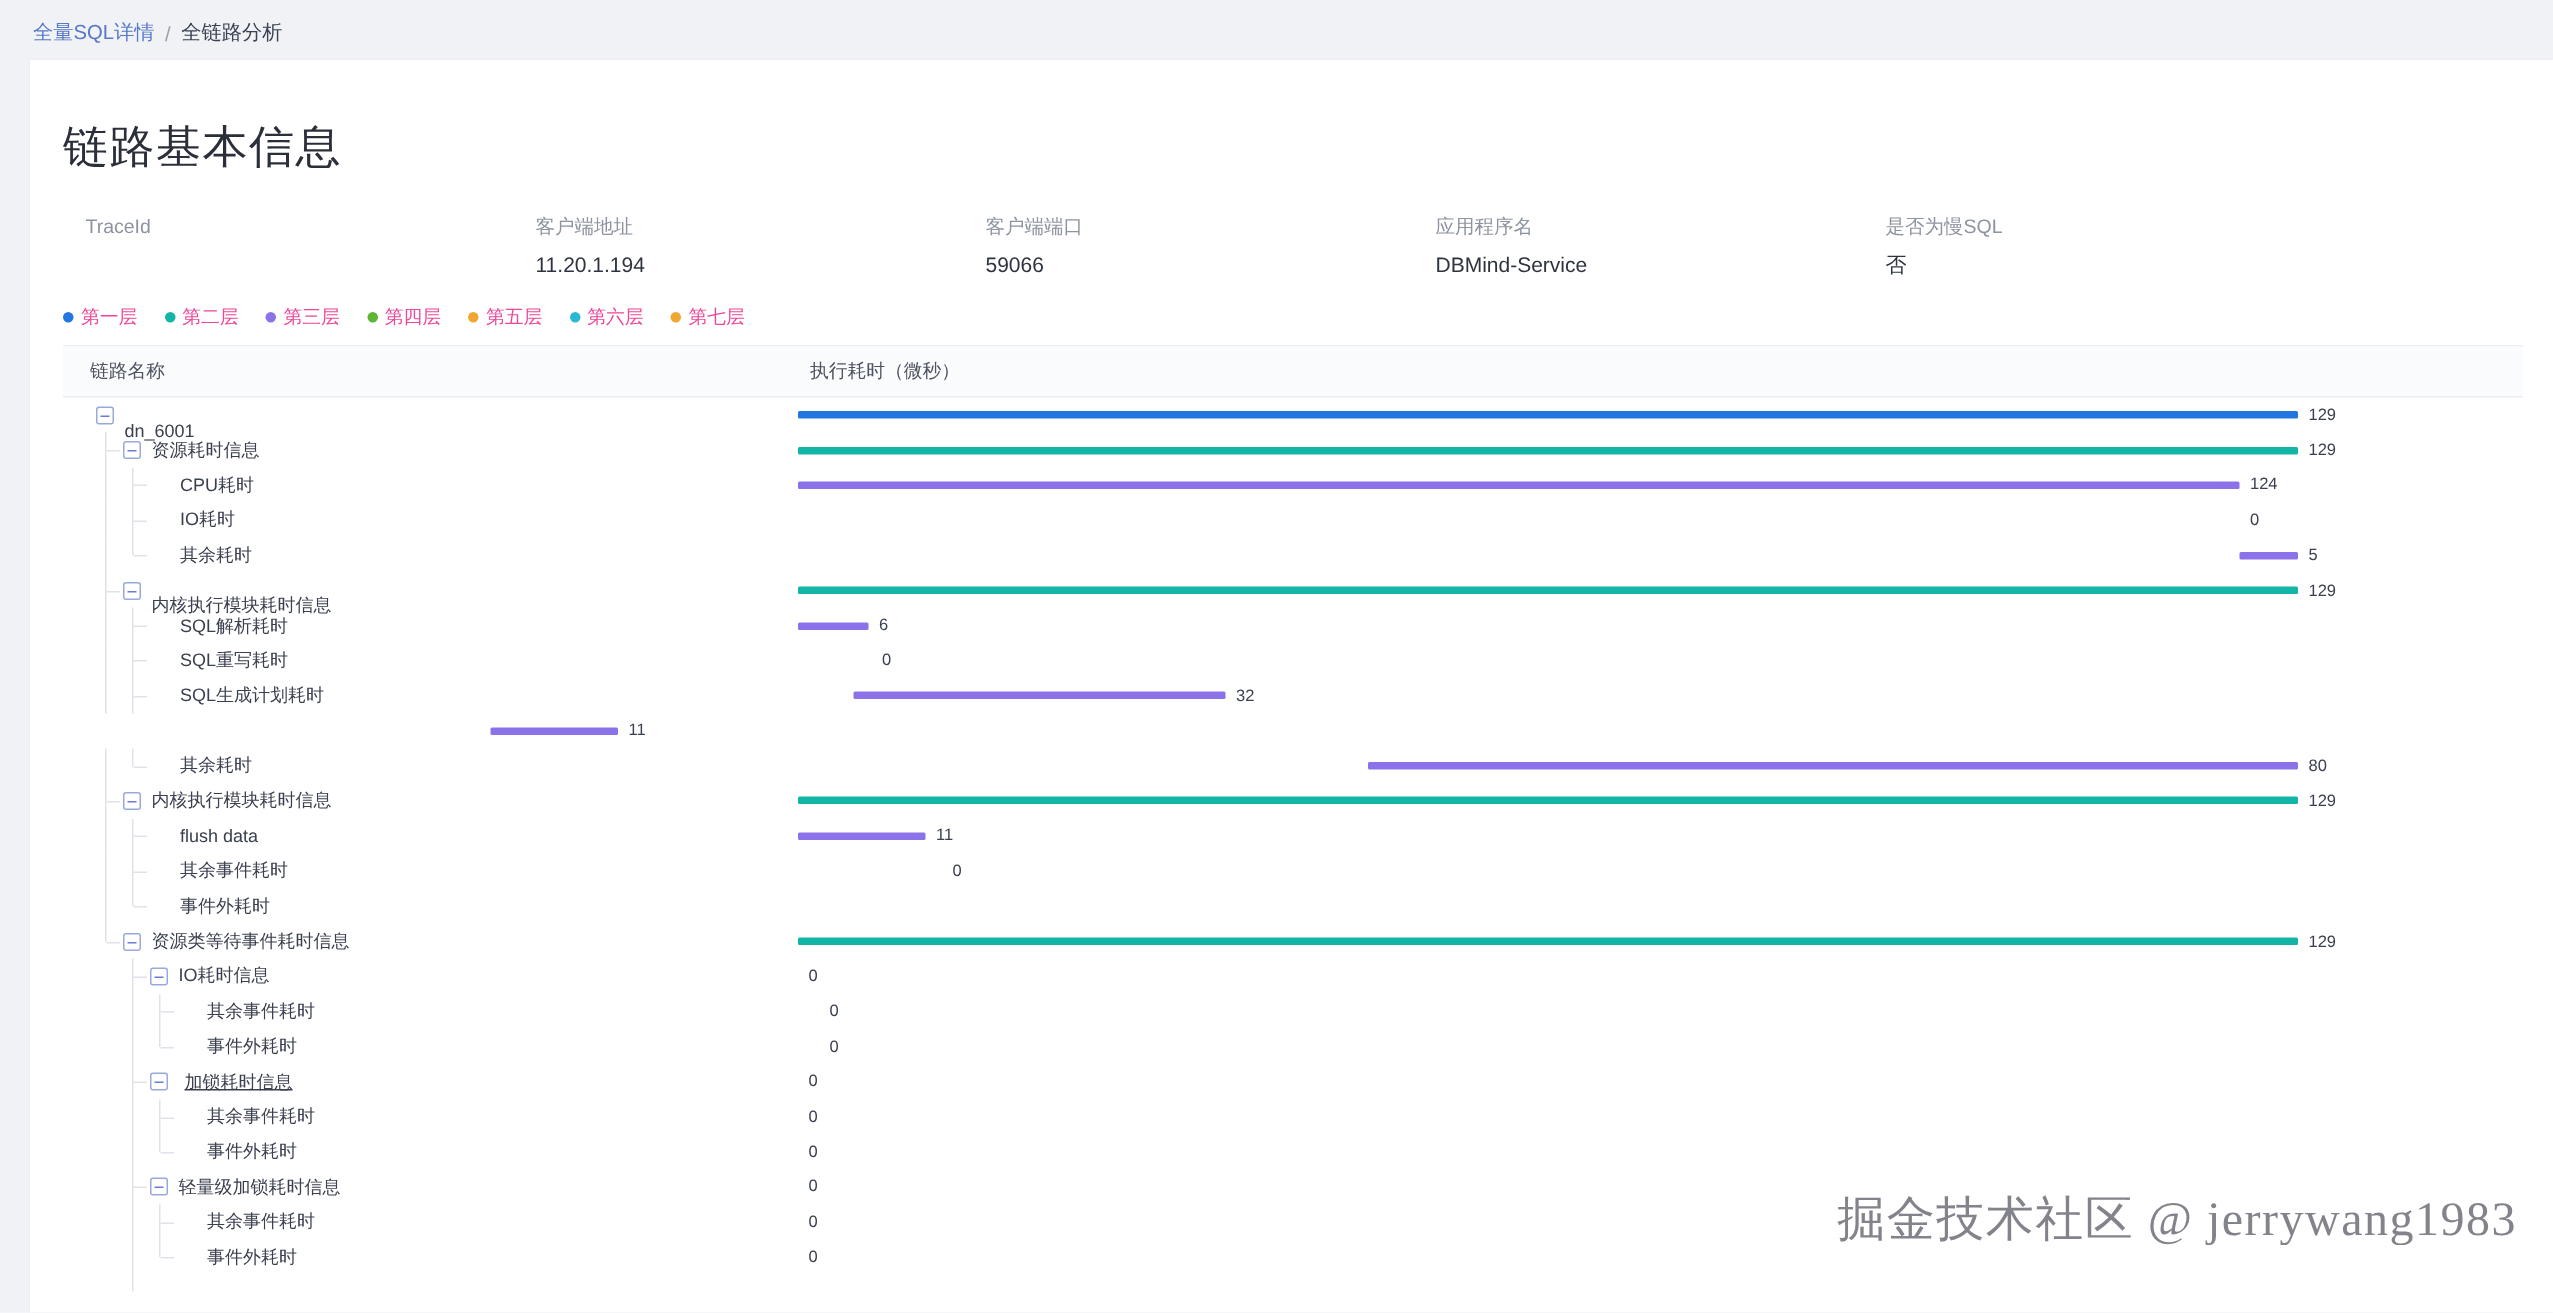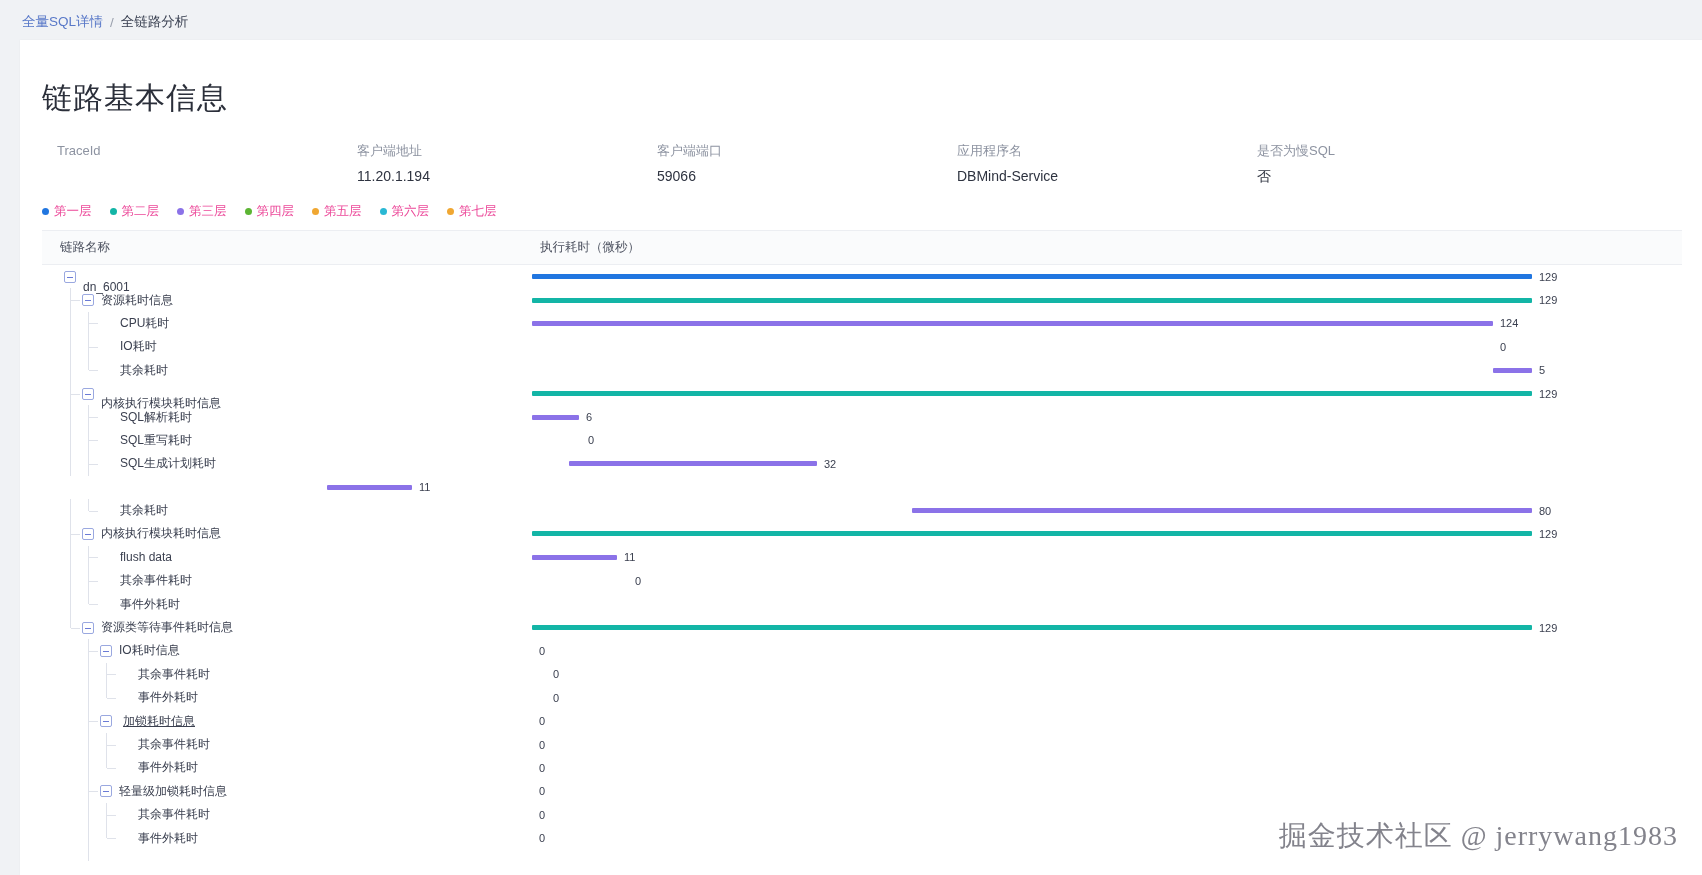--- a/index.html
+++ b/index.html
@@ -178,22 +178,22 @@
     top: 50%;
     transform: translateY(-50%);
     font-size: 11px;
     color: #3b4050;
     white-space: nowrap;
   }
 
   .watermark {
     position: absolute;
     right: 24px;
-    bottom: 20px;
-    font-size: 28px;
+    bottom: 40px;
+    font-size: 32px;
     color: #6e6e78;
     opacity: .85;
     letter-spacing: 1px;
     pointer-events: none;
     font-family: "Liberation Serif", "DejaVu Serif", serif;
   }
 </style>
 </head>
 <body>
 

